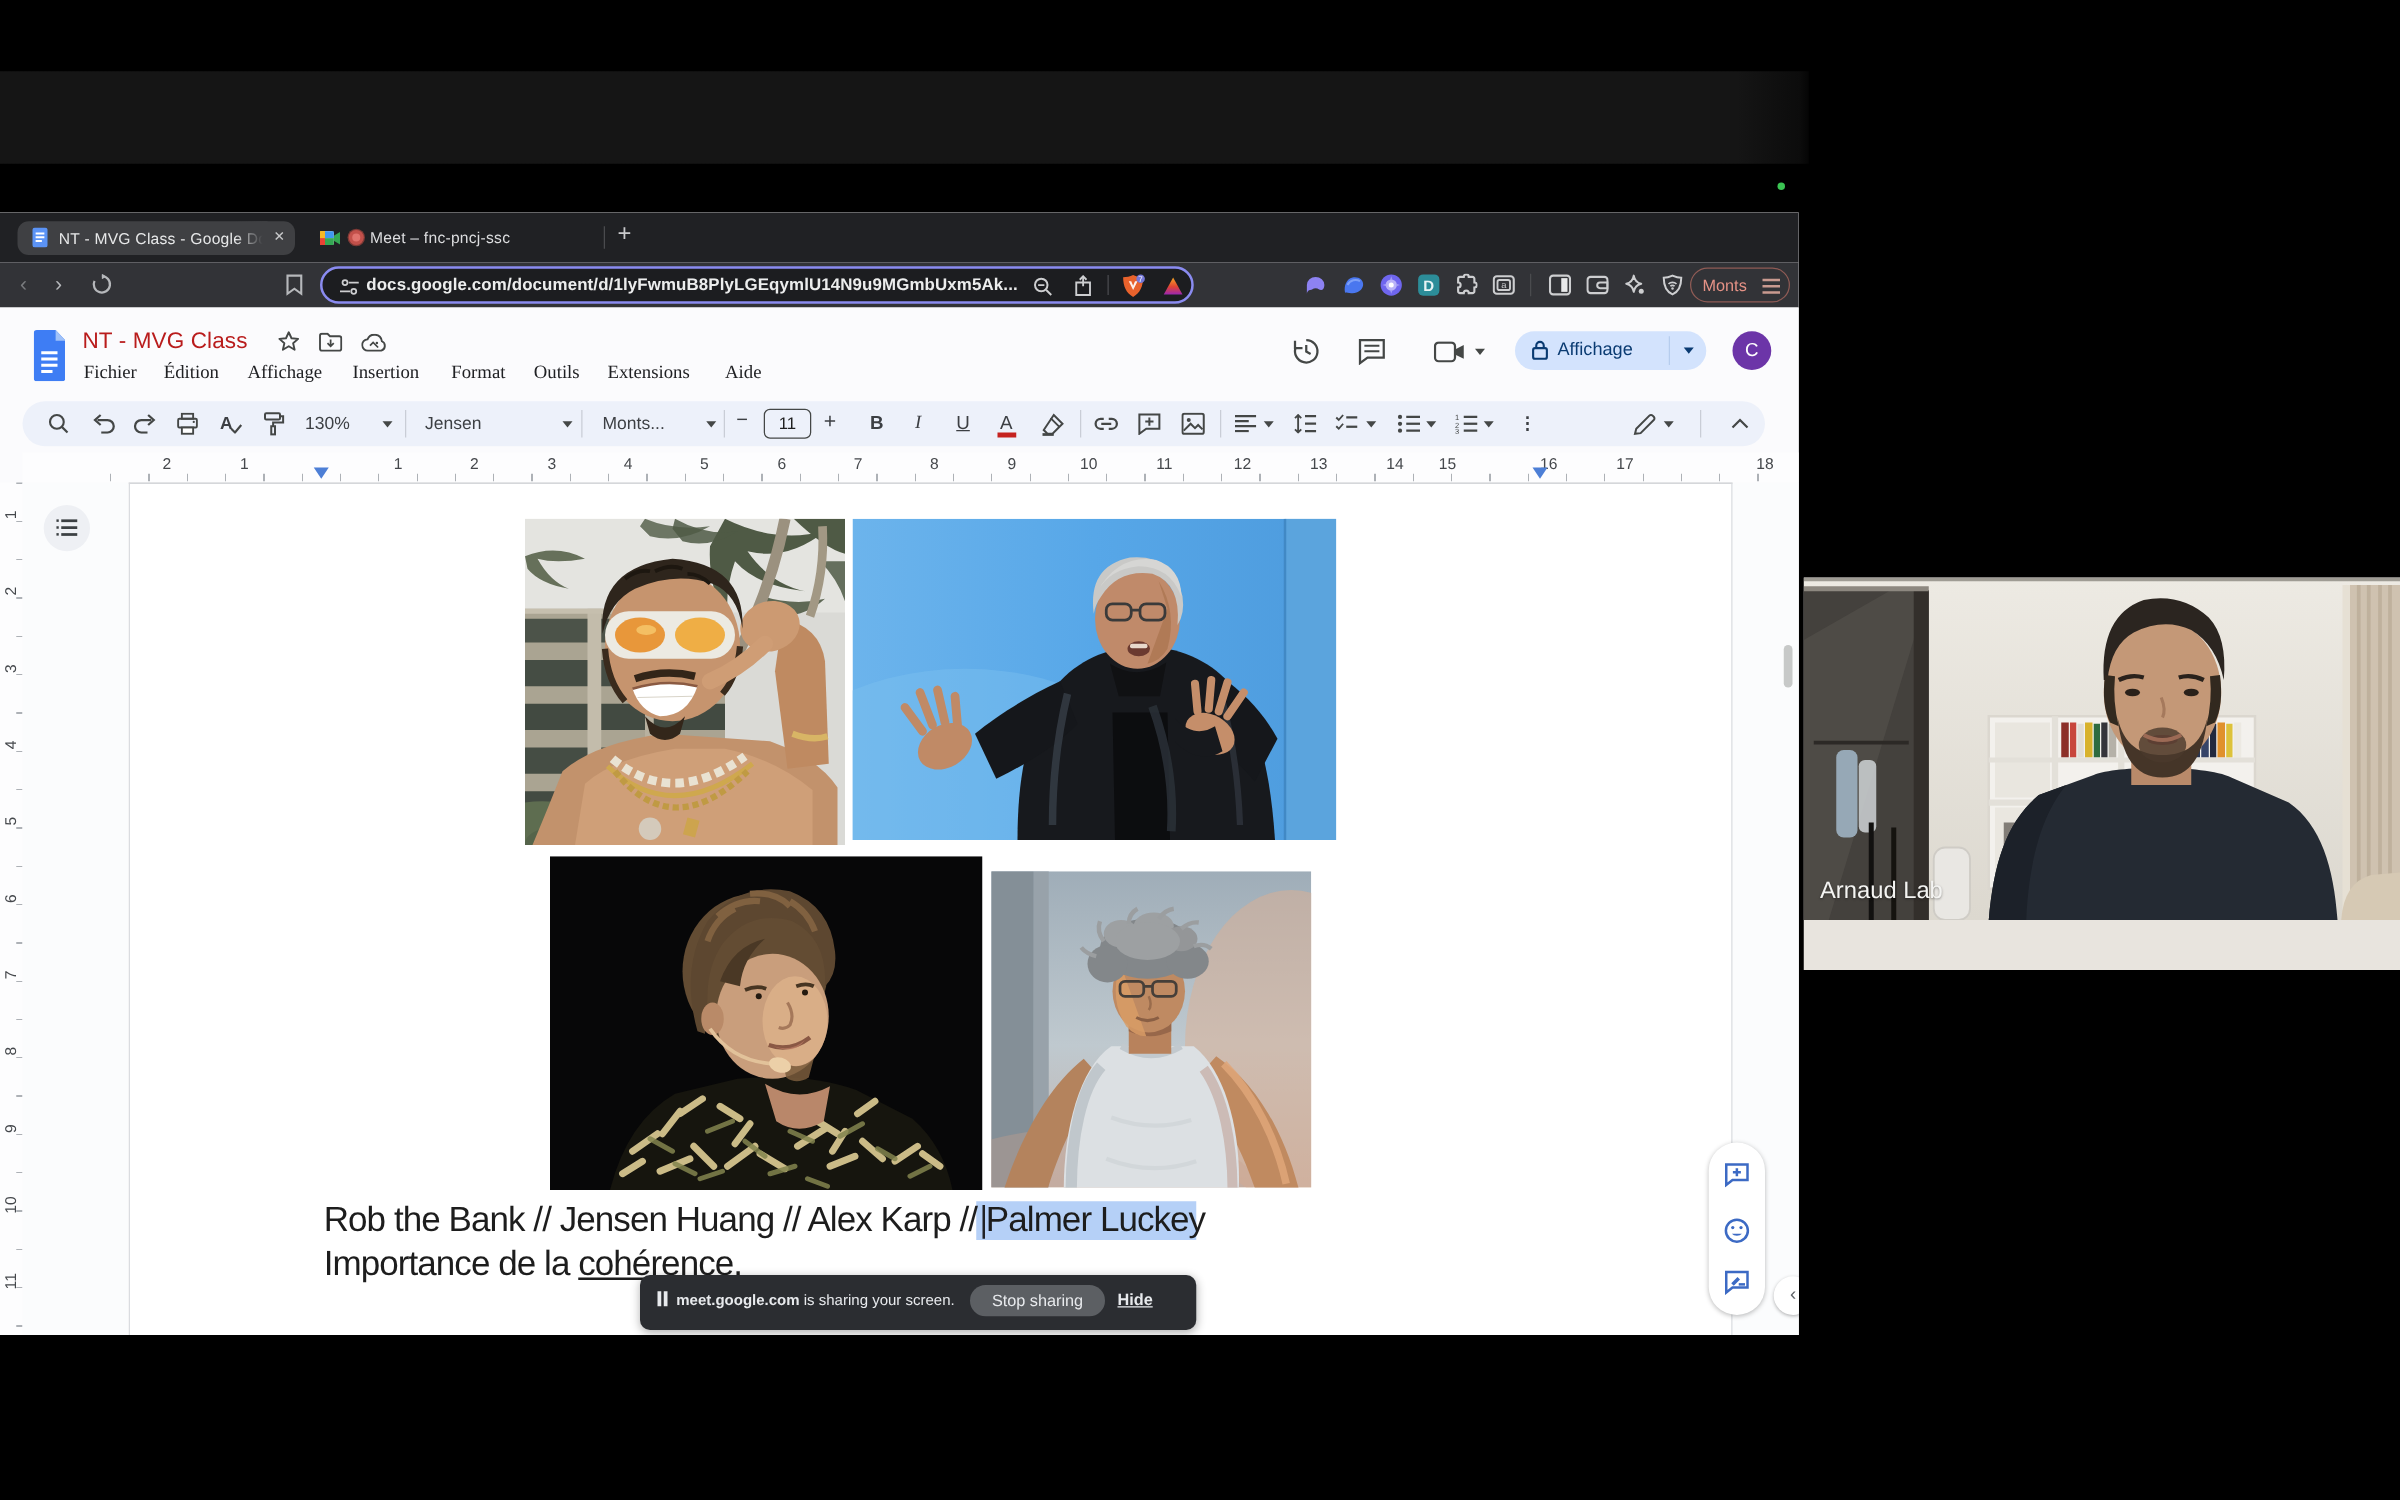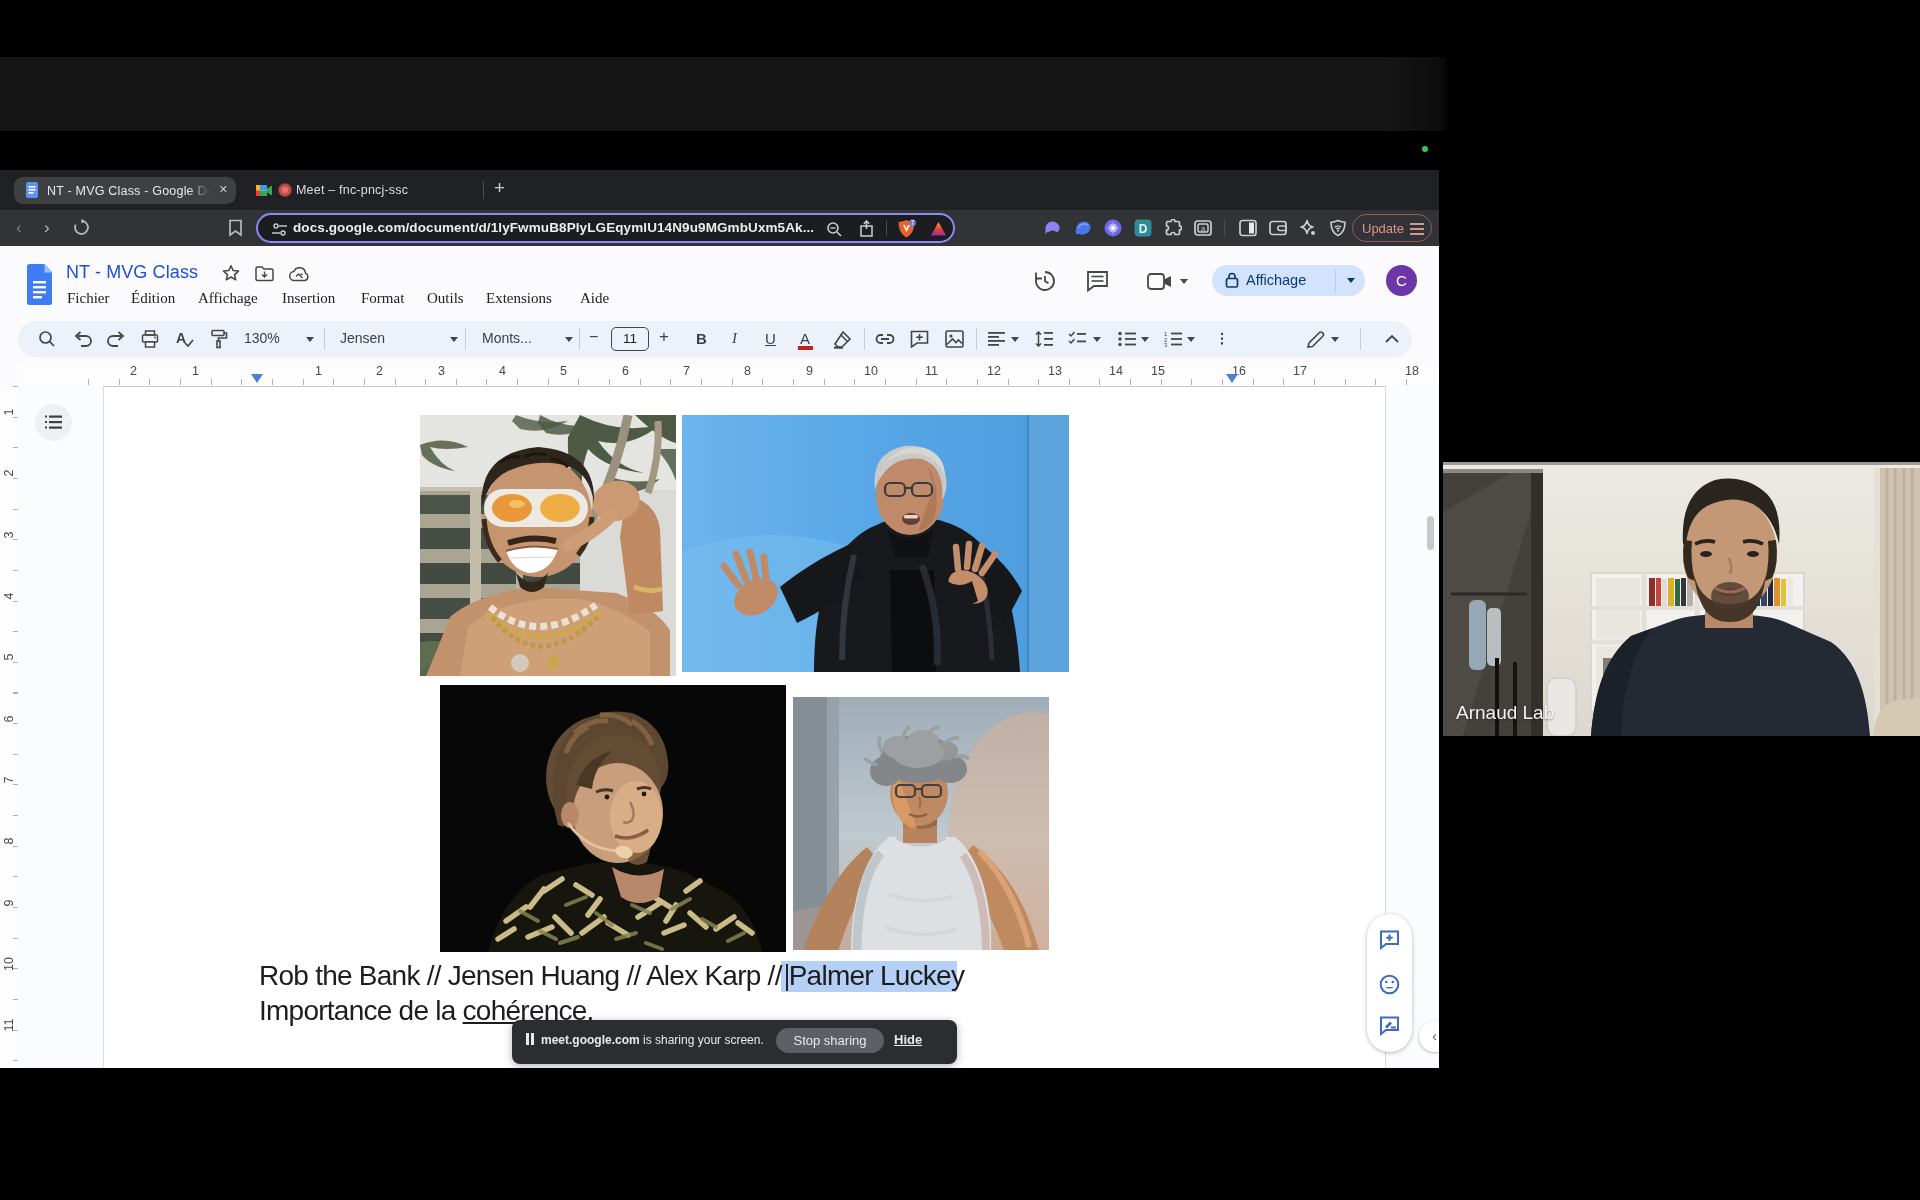--- a/index.html
+++ b/index.html
@@ -32,21 +32,21 @@
   #urlpill { left:256px; top:3px; width:699px; height:30px; border-radius:15px;
      background:#1c1d20; border:2px solid #8a8bf0; }
   #urltxt { position:absolute; left:35px; top:5px; font-size:13.5px; color:#eceded; font-weight:700; letter-spacing:.1px; }
   #updatepill { left:1352px; top:4px; width:80px; height:28px; border-radius:14px;
      border:1.5px solid #8f5b55; }
   #updatepill .ut { position:absolute; left:9px; top:6px; font-size:13px; color:#e59286; }
   .hline { position:absolute; height:1.5px; background:#c99a90; width:14px; left:57px; }
 
   
   #docs { left:0; top:76px; width:1439px; height:822px; background:#fbfbfd; }
-  #doctitle { left:66px; top:16px; font-size:18px; color:#1d4ed8; letter-spacing:.1px; }
+  #doctitle { left:66px; top:16px; font-size:18px; color:#b91c1c; letter-spacing:.1px; }
   .menuitem { top:44px; font-size:15px; color:#202124;font-family:Liberation Serif, serif; }
   #toolbar { left:18px; top:75px; width:1394px; height:36px; border-radius:18px; background:#edf1fa; }
   .tbt { position:absolute; top:9px; font-size:14px; color:#3c3f43; }
   .tbsep { position:absolute; top:7px; width:1px; height:22px; background:#c9cdd6; }
   .caret { position:absolute; width:0; height:0; border-left:4px solid transparent;
      border-right:4px solid transparent; border-top:5px solid #444746; }
 
   #partager { left:1212px; top:19px; width:153px; height:31px; border-radius:16px; background:#d3e3fd; }
   #partager .lbl { position:absolute; left:34px; top:7px; font-size:14.5px; color:#0a3b72; font-weight:500;}
   #partager .pcaret { position:absolute; right:10px; top:13px; width:0; height:0; border-left:4.5px solid transparent;
@@ -82,21 +82,21 @@
 
   #toast { left:494px; top:634px; width:445px; height:44px; border-radius:8px; background:#2b2d31;
      box-shadow:0 2px 8px rgba(0,0,0,.3); }
   #toast .msg { position:absolute; left:29px; top:13px; font-size:12px; color:#e8eaed; letter-spacing:0; }
   #toast .pbar { position:absolute; top:13px; width:2.5px; height:12px; background:#e8eaed; }
   #stopbtn { position:absolute; left:264px; top:8px; width:108px; height:25px; border-radius:13px;
      background:#5c5f63; color:#e8eaed; font-size:13px; text-align:center; line-height:25px; }
   #hide { position:absolute; left:382px; top:12px; font-size:13px; color:#e8eaed;
      text-decoration:underline; font-weight:700; }
 
-  #cam { left:1443px; top:462px; width:477px; height:274px; background:#e8e4de; overflow:hidden; }
+  #cam { left:1443px; top:462px; width:477px; height:314px; background:#e8e4de; overflow:hidden; }
   #camlabel { position:absolute; left:13px; top:240px; font-size:19px; color:#f4f4f2;
      text-shadow:0 1px 2px rgba(0,0,0,.4); }
 </style>
 </head>
 <body>
 <div id="stage">
   <div class="abs" id="band"></div>
   <div class="abs" id="greendot"></div>
 
   <div class="abs" id="browser">
@@ -214,21 +214,21 @@
       <svg class="abs" style="left:1299px;top:9px" width="18" height="18" viewBox="0 0 18 18">
           <path d="M8 1.5 C8.6 5 10 7.2 14 8 C10 8.8 8.6 11 8 14.5 C7.4 11 6 8.8 2 8 C6 7.2 7.4 5 8 1.5 Z" fill="none" stroke="#cdced0" stroke-width="1.6" stroke-linejoin="round"></path>
           <circle cx="14" cy="14" r="2" fill="#cdced0"></circle>
         </svg>
       <svg class="abs" style="left:1329px;top:9px" width="18" height="18" viewBox="0 0 18 18">
           <path d="M9 1.5 C11.5 2.6 14 3.2 16 3.2 C16 9.5 13.5 14.5 9 16.5 C4.5 14.5 2 9.5 2 3.2 C4 3.2 6.5 2.6 9 1.5 Z" fill="none" stroke="#cdced0" stroke-width="1.6"></path>
           <path d="M5.8 8.2 a4.5 4.5 0 0 1 6.4 0 M7.3 10 a2.4 2.4 0 0 1 3.4 0" fill="none" stroke="#cdced0" stroke-width="1.4"></path>
           <circle cx="9" cy="11.8" r="1" fill="#cdced0"></circle>
         </svg>
       <div class="abs" id="updatepill">
-          <span class="ut">Update</span>
+          <span class="ut">Monts</span>
         <span class="hline" style="top:8px"></span>
           <span class="hline" style="top:13px"></span>
           <span class="hline" style="top:18px"></span>
       </div>
     </div>
 
     <div class="abs" id="docs">
       <svg class="abs" style="left:27px;top:18px" width="25" height="41" viewBox="0 0 25 41">
           <path d="M2 0 H17 L25 8.5 V38 a3 3 0 0 1 -3 3 H2 a2.5 2.5 0 0 1 -2.5 -2.5 V2.5 A2.5 2.5 0 0 1 2 0 Z" transform="translate(0.5,0)" fill="#3e7df4"></path>
           <path d="M17 0 L25 8.5 H17 Z" fill="#9fc1f9" transform="translate(0.5,0)"></path>

